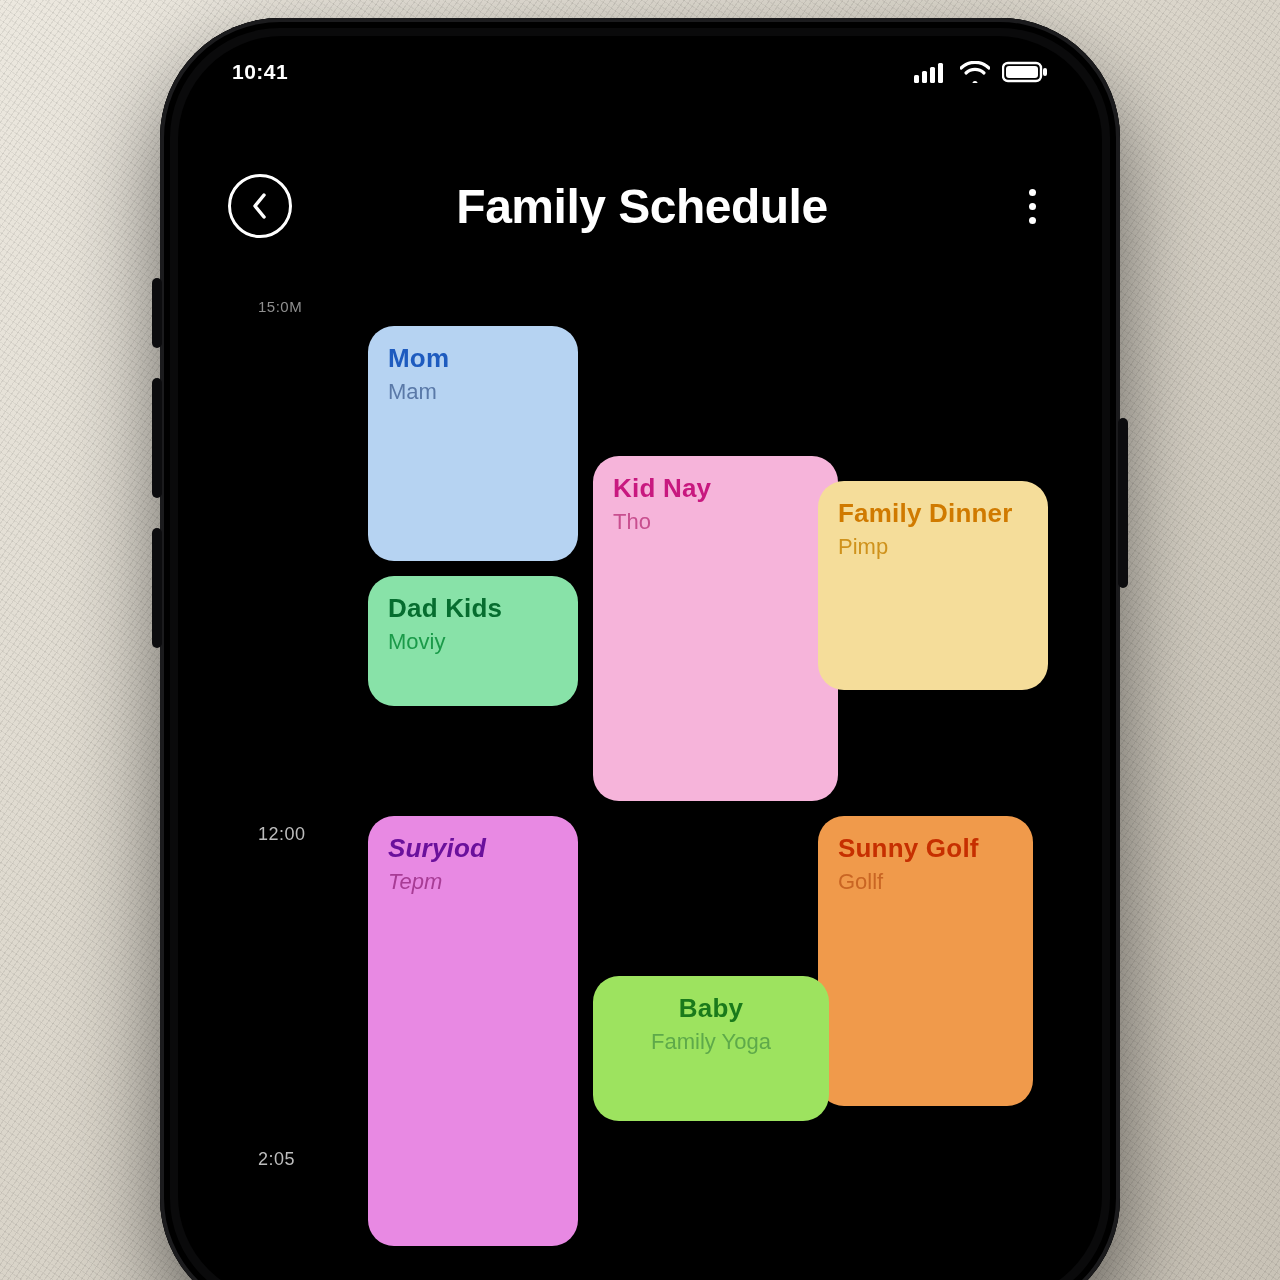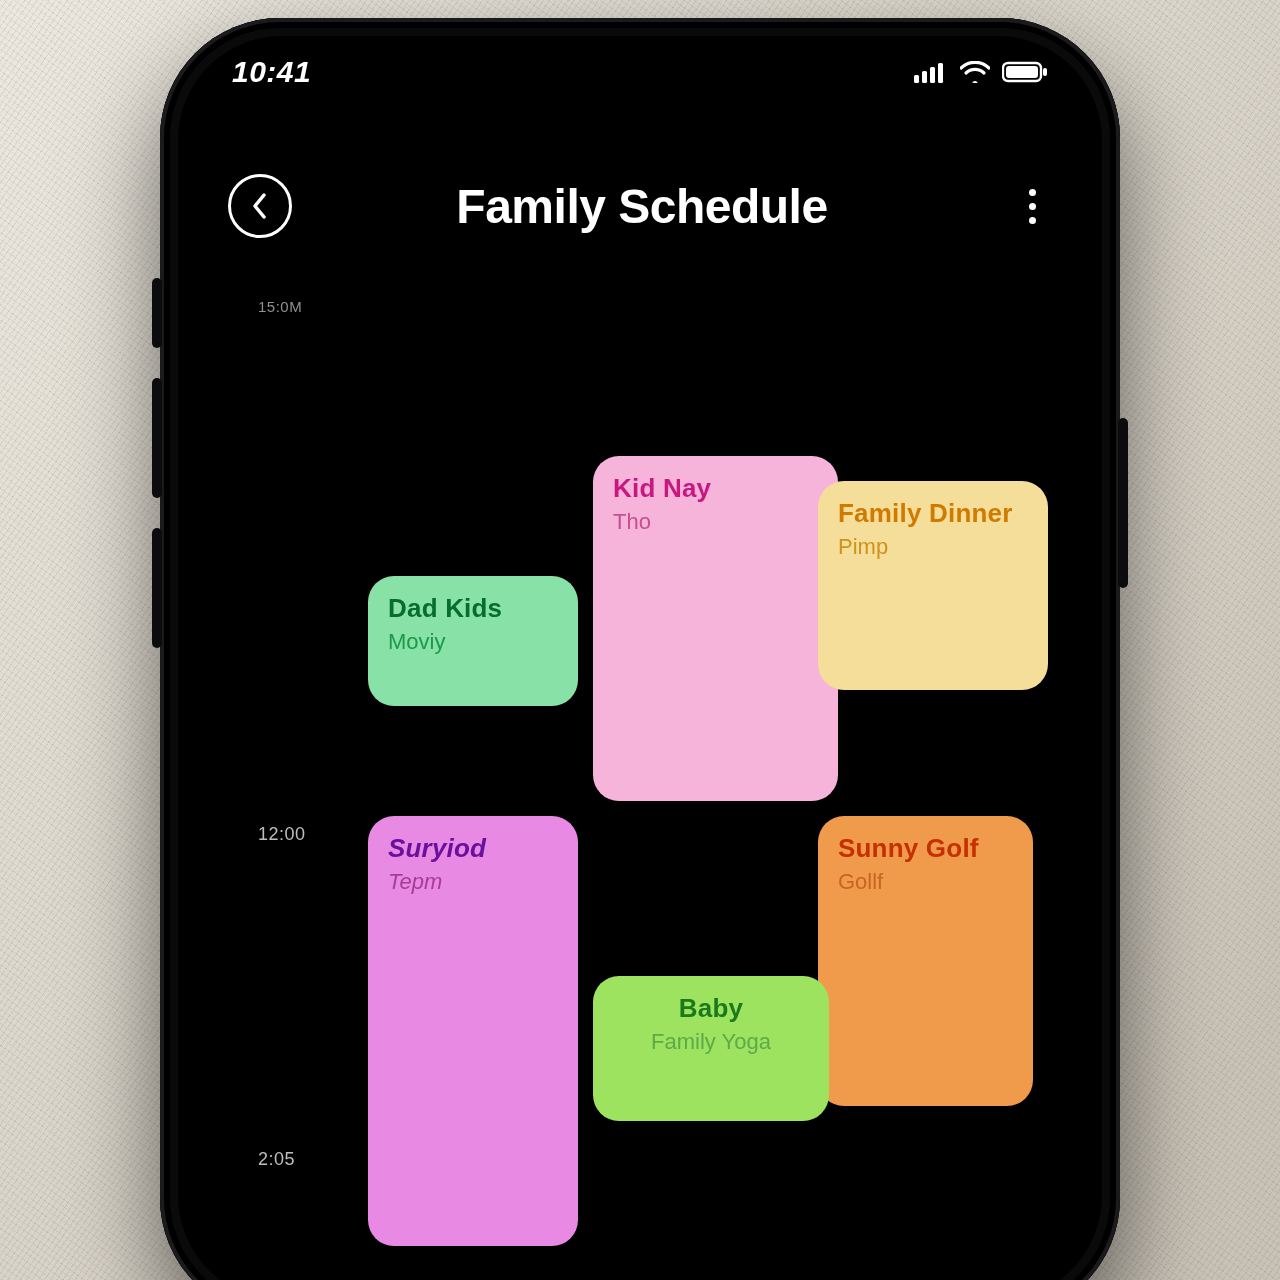--- a/index.html
+++ b/index.html
@@ -74,23 +74,22 @@
   
   .statusbar {
     position: absolute;
     top: 0; left: 0; right: 0;
     height: 72px;
     display: flex;
     align-items: center;
     justify-content: space-between;
     padding: 0 54px;
     font-weight: 700;
-    font-size: 30px;
+    font-size: 21px;
     letter-spacing: 0.5px;
-    font-style: italic;
   }
   .status-right { display: flex; align-items: center; gap: 12px; }
   .status-right svg { display: block; }
 
   
   .header {
     position: absolute;
     top: 130px; left: 0; right: 0;
     height: 80px;
     display: flex;
@@ -238,20 +237,24 @@
           </div>
         </div>
       </div>
 
       <div class="timeline">
 
         <div class="time-label small" style="top:30px">15:0M</div>
         <div class="time-label" style="top:558px">12:00</div>
         <div class="time-label" style="top:883px">2:05</div>
 
+        <div class="card col1 c-mom">
+          <div class="t">Mom</div>
+          <div class="s">Mam</div>
+        </div>
 
         <div class="card col2 c-kid">
           <div class="t">Kid Nay</div>
           <div class="s">Tho</div>
         </div>
 
         <div class="card c-fam">
           <div class="t">Family Dinner</div>
           <div class="s">Pimp</div>
         </div>

